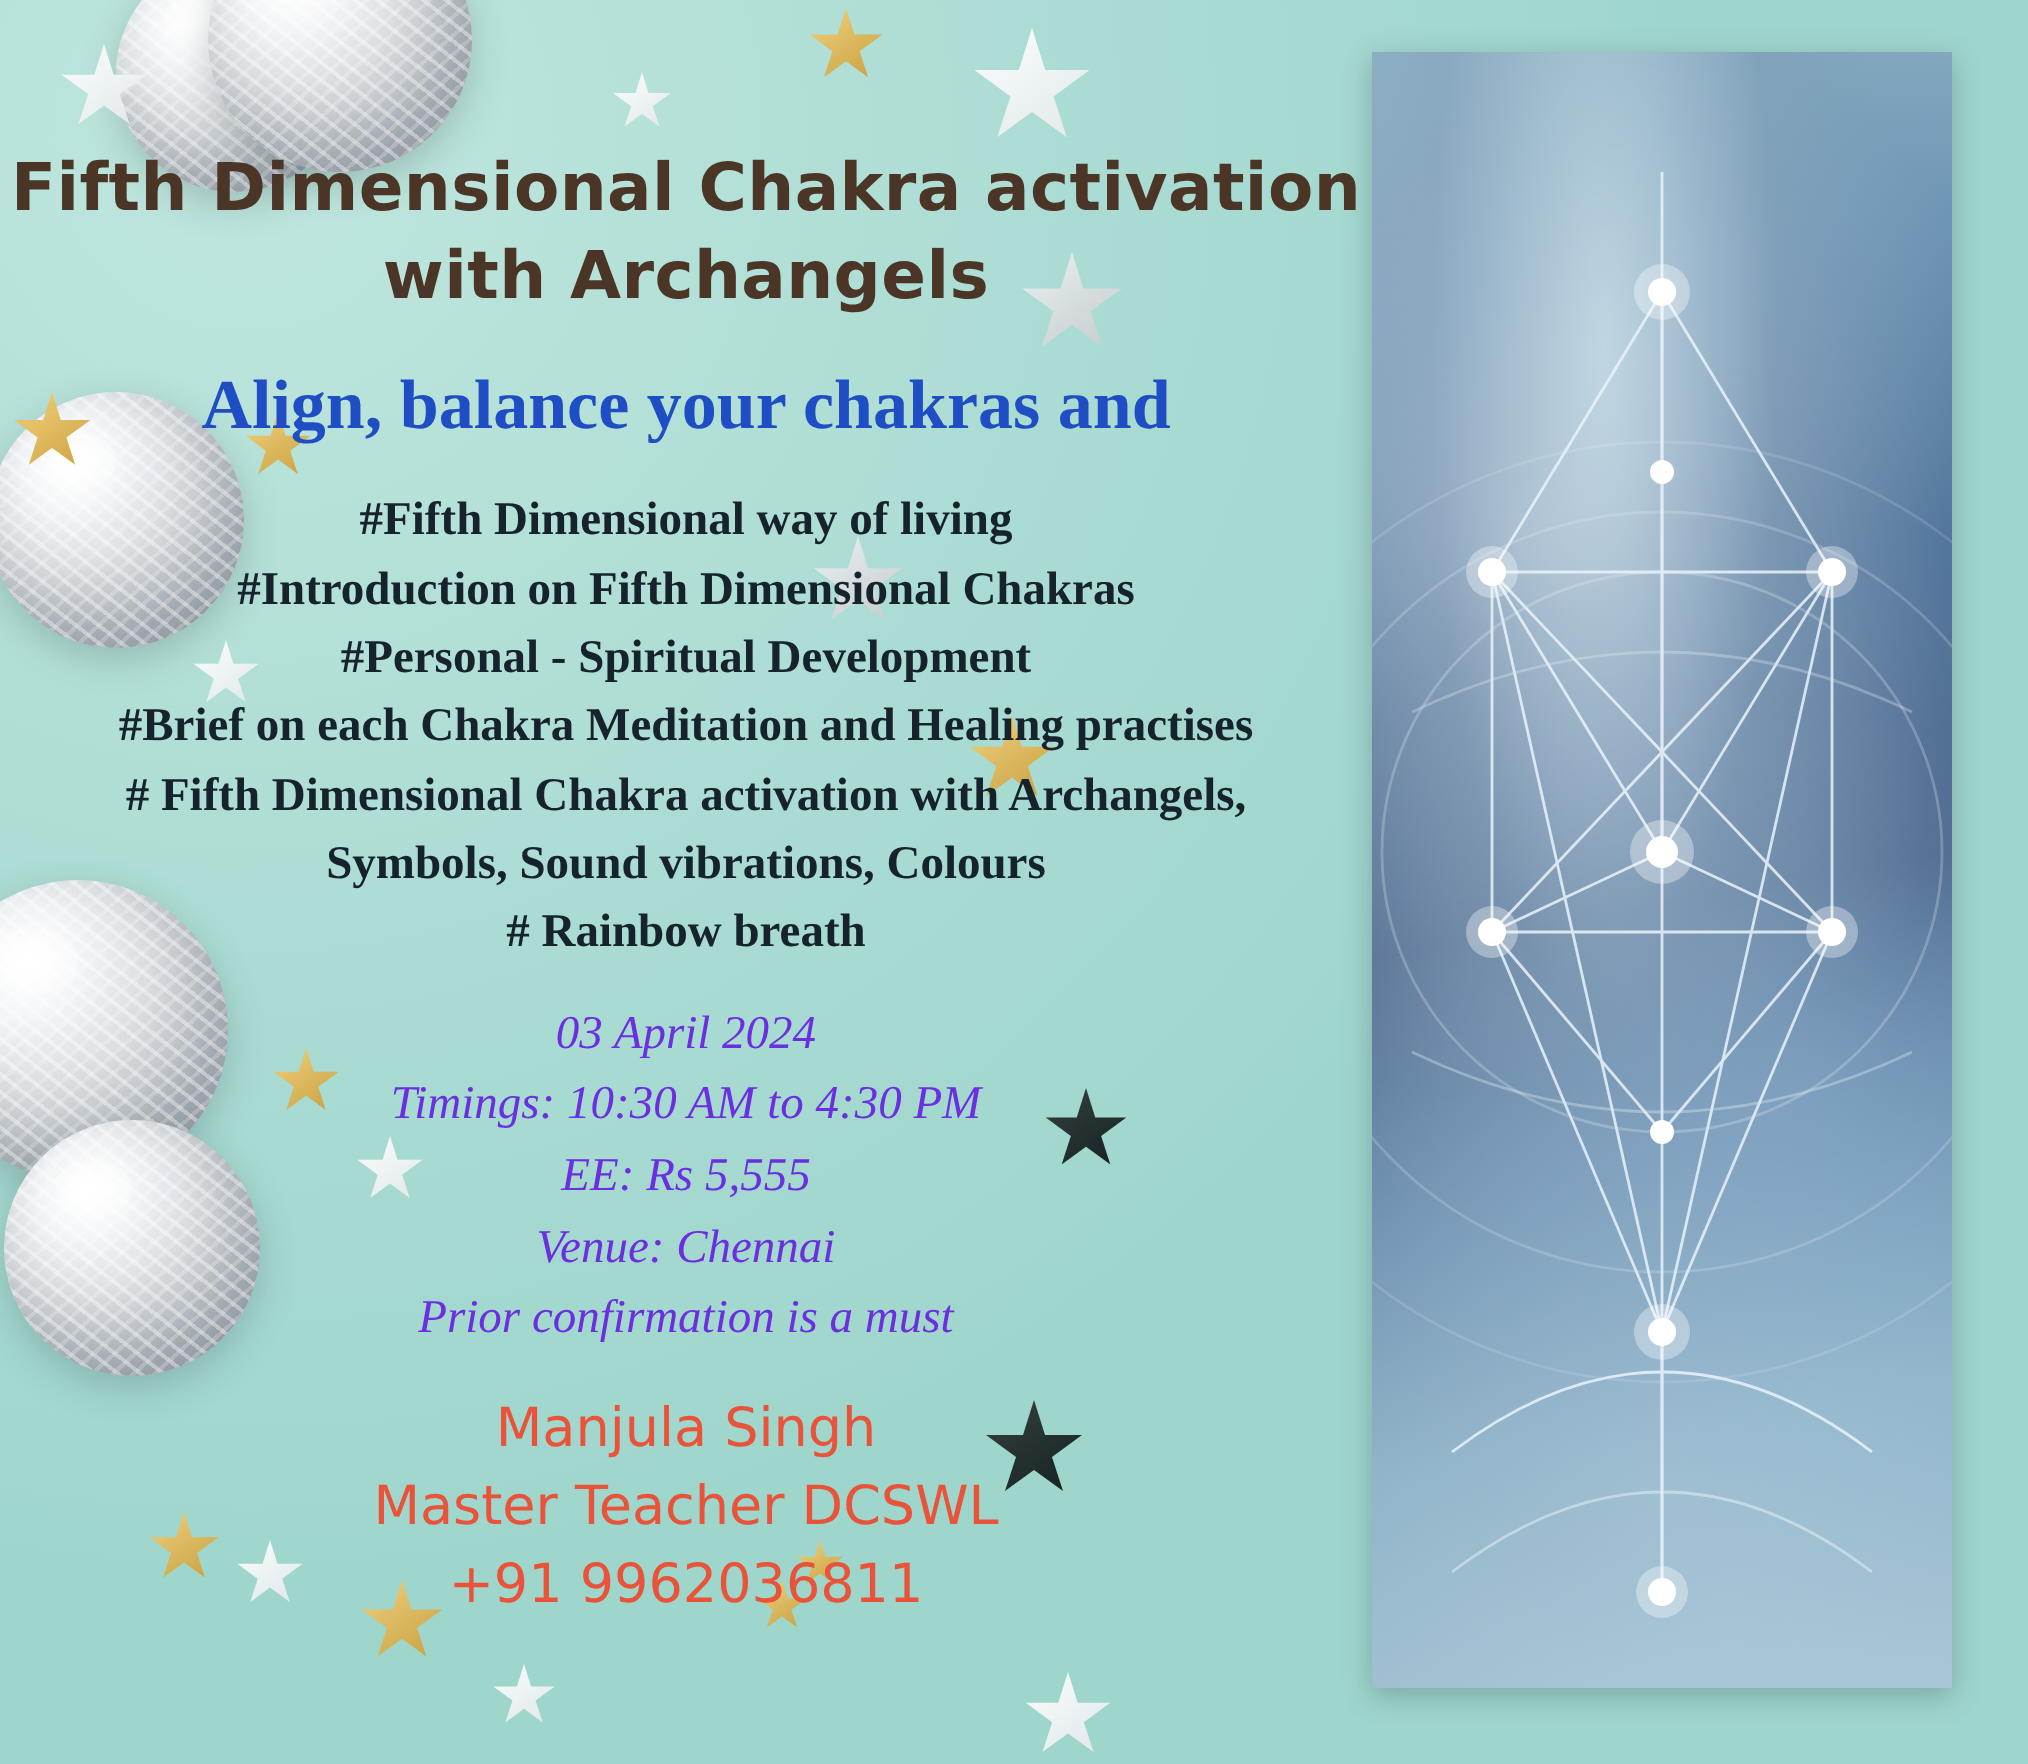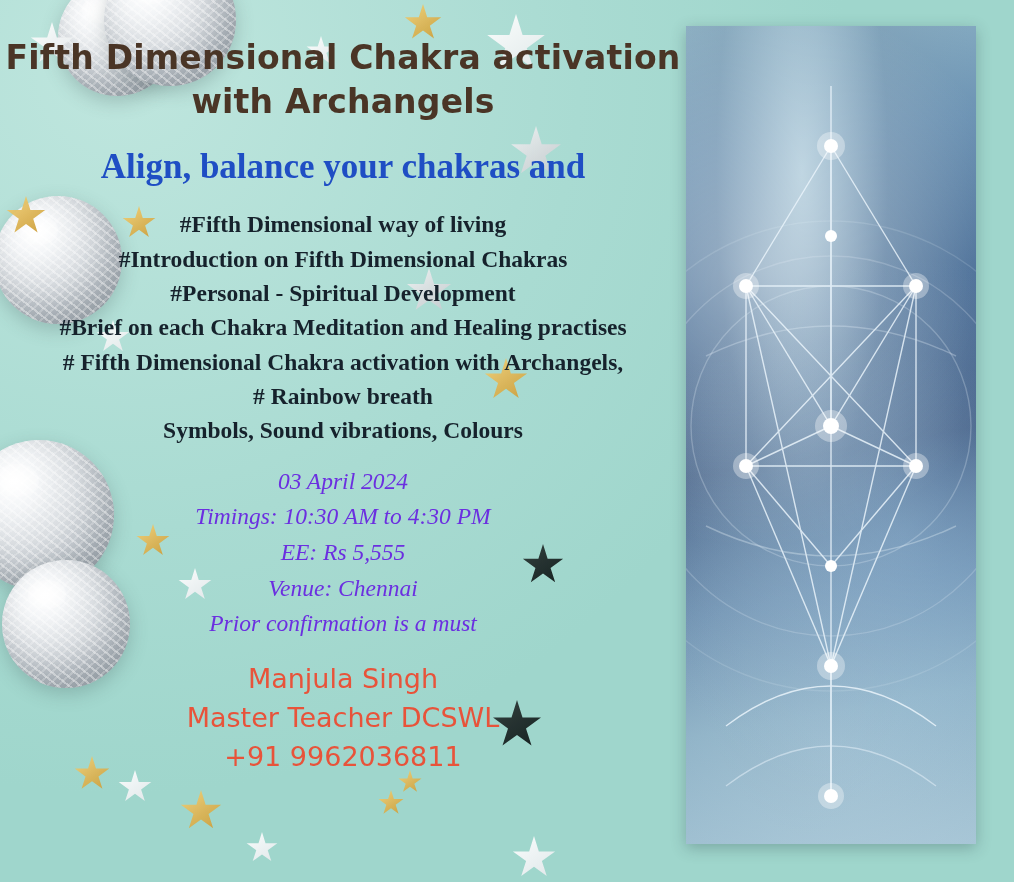--- a/index.html
+++ b/index.html
@@ -98,21 +98,21 @@
     position: absolute;
     left: 0;
     top: 0;
     width: 686px;
     height: 882px;
     text-align: center;
   }
 
   .title {
     margin: 0;
-    padding-top: 36px;
+    padding-top: 72px;
     font-family: "DejaVu Sans", sans-serif;
     font-weight: bold;
     font-size: 33px;
     line-height: 1.33;
     color: #4a3526;
     letter-spacing: .2px;
   }
   .title .l2 { display: block; }
 
   .subtitle {
@@ -269,22 +269,22 @@
     <h2 class="subtitle">
       <span class="l1">Align, balance your chakras and</span>
     </h2>
 
     <div class="learn-block">
       <div>#Fifth Dimensional way of living</div>
       <div>#Introduction on Fifth Dimensional Chakras</div>
       <div>#Personal - Spiritual Development</div>
       <div>#Brief on each Chakra Meditation and Healing practises</div>
       <div># Fifth Dimensional Chakra activation with Archangels,</div>
+      <div>Symbols, Sound vibrations, Colours</div>
       <div># Rainbow breath</div>
-      <div>Symbols, Sound vibrations, Colours</div>
     </div>
 
     <div class="details-block">
       <div>03 April 2024</div>
       <div>Timings: 10:30 AM to 4:30 PM</div>
       <div>EE: Rs 5,555</div>
       <div>Venue: Chennai</div>
       <div>Prior confirmation is a must</div>
     </div>
 

